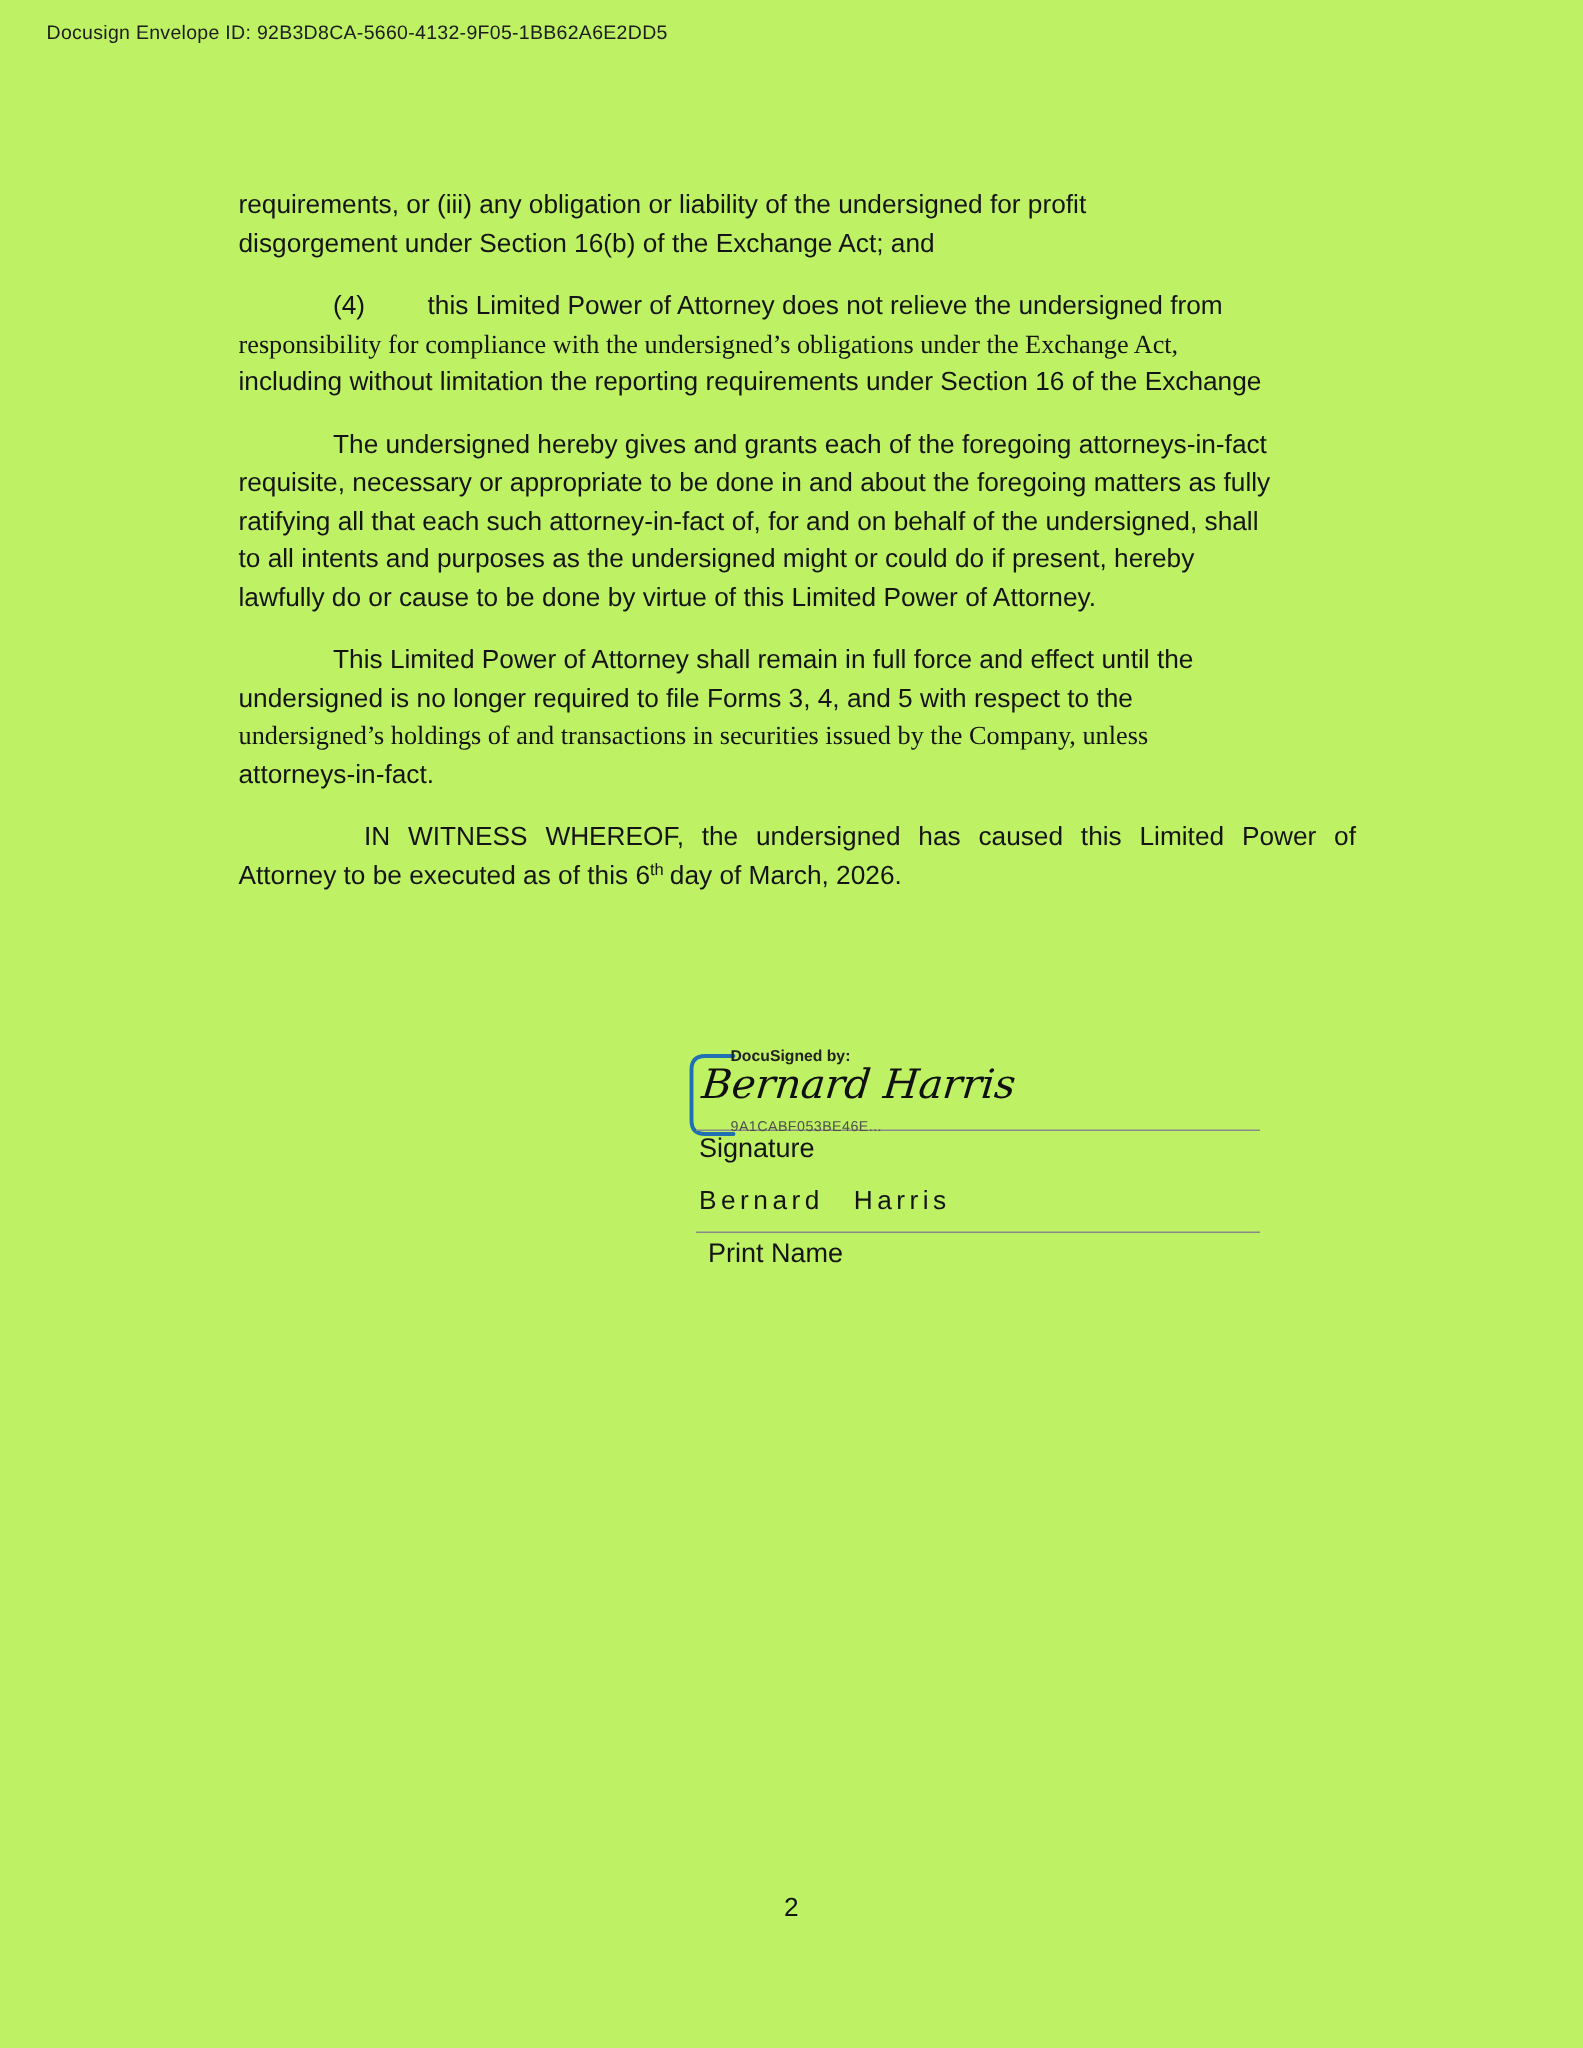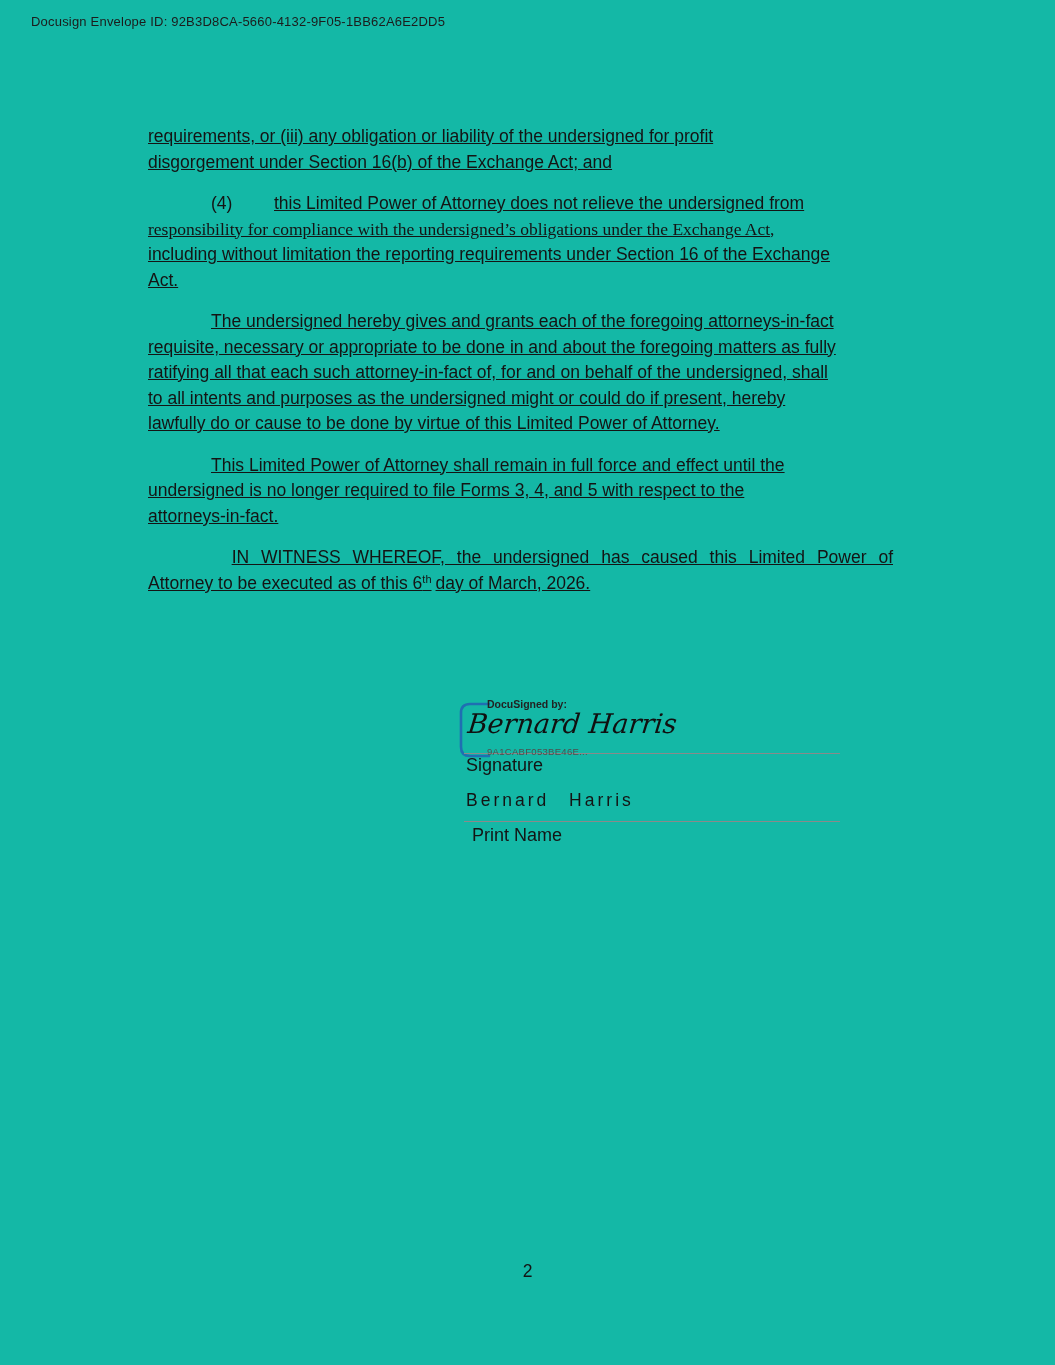--- a/index.html
+++ b/index.html
@@ -1,41 +1,40 @@
 <!DOCTYPE html>
 <html><head>
 <meta charset="utf-8">
 <style>
   html, body { margin: 0; padding: 0; background: #ffffff; }
   .page {
     position: relative;
     width: 1055px;
     height: 1365px;
-    background: #14b8a6;
+    background: #bef264;
     font-family: "Liberation Sans", sans-serif;
     color: #111111;
     overflow: hidden;
   }
   .envelope-header {
     position: absolute;
     left: 31px;
     top: 14px;
     font-size: 13px;
     color: #1c1c1c;
     letter-spacing: 0.2px;
   }
   .doc {
     position: absolute;
-    left: 148px;
+    left: 159px;
     top: 124px;
     width: 745px;
     font-size: 17.5px;
     line-height: 25.5px;
     color: #141414;
-    text-decoration: underline;
   }
   .para { margin: 0 0 16px 0; padding: 0; }
   .line { display: block; white-space: nowrap; }
   .line.serif { font-family: "Liberation Serif", serif; }
   .line.indent { padding-left: 63px; }
   .line.wide { word-spacing: 7px; text-align: right; }
   .marker { display: inline-block; margin-left: 63px; width: 63px; }
   .sup {
     font-size: 11px;
     position: relative;
@@ -133,34 +132,34 @@
 
     <p class="para">
       <span class="line">requirements, or (iii) any obligation or liability of the undersigned for profit</span>
       <span class="line">disgorgement under Section 16(b) of the Exchange Act; and</span>
     </p>
 
     <p class="para">
       <span class="line"><span class="marker">(4)</span><span>this Limited Power of Attorney does not relieve the undersigned from</span></span>
       <span class="line serif">responsibility for compliance with the undersigned’s obligations under the Exchange Act,</span>
       <span class="line">including without limitation the reporting requirements under Section 16 of the Exchange</span>
-      <span class="line">Act.</span>
     </p>
 
     <p class="para">
       <span class="line indent">The undersigned hereby gives and grants each of the foregoing attorneys-in-fact</span>
       <span class="line">requisite, necessary or appropriate to be done in and about the foregoing matters as fully</span>
       <span class="line">ratifying all that each such attorney-in-fact of, for and on behalf of the undersigned, shall</span>
       <span class="line">to all intents and purposes as the undersigned might or could do if present, hereby</span>
       <span class="line">lawfully do or cause to be done by virtue of this Limited Power of Attorney.</span>
     </p>
 
     <p class="para">
       <span class="line indent">This Limited Power of Attorney shall remain in full force and effect until the</span>
       <span class="line">undersigned is no longer required to file Forms 3, 4, and 5 with respect to the</span>
+      <span class="line serif">undersigned’s holdings of and transactions in securities issued by the Company, unless</span>
       <span class="line">attorneys-in-fact.</span>
     </p>
 
     <p class="para">
       <span class="line indent wide">IN WITNESS WHEREOF, the undersigned has caused this Limited Power of</span>
       <span class="line"><span>Attorney to be executed as of this 6</span><span class="sup">th</span><span class="post-sup">day of March, 2026.</span></span>
     </p>
 
   </div>
 

